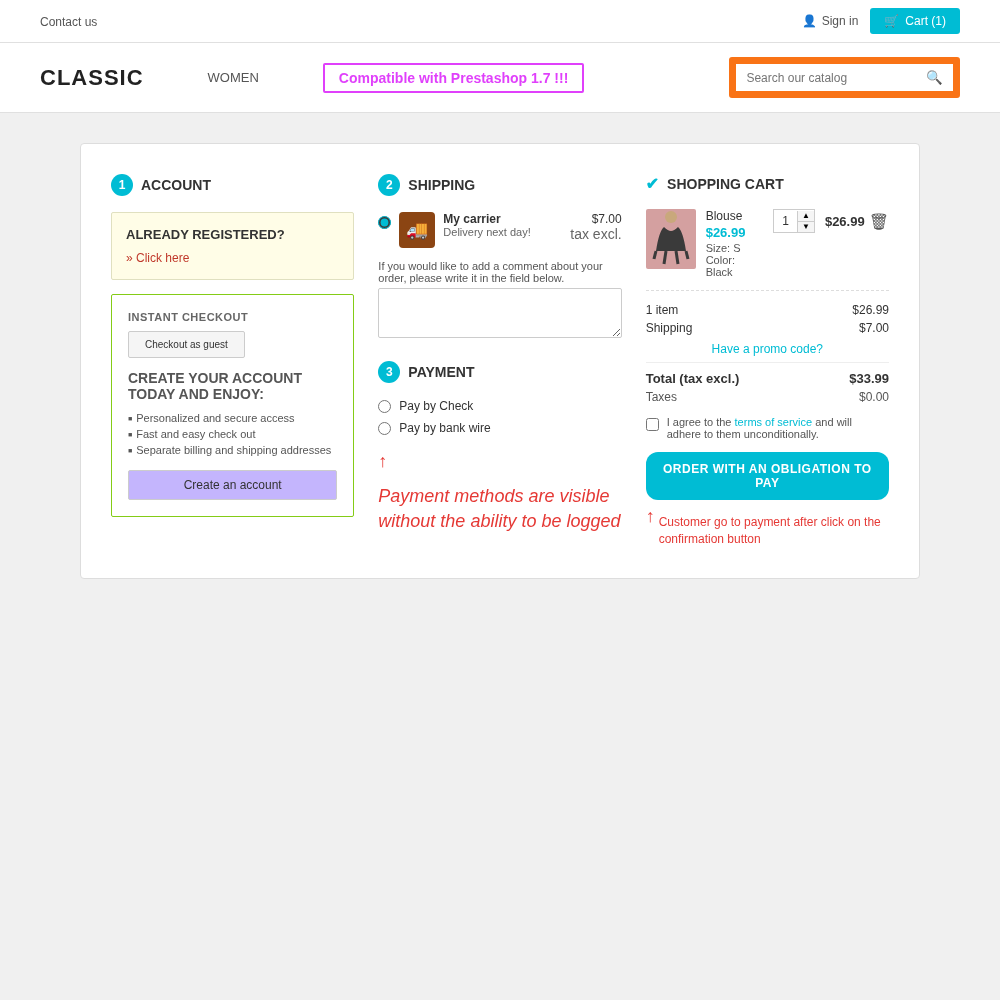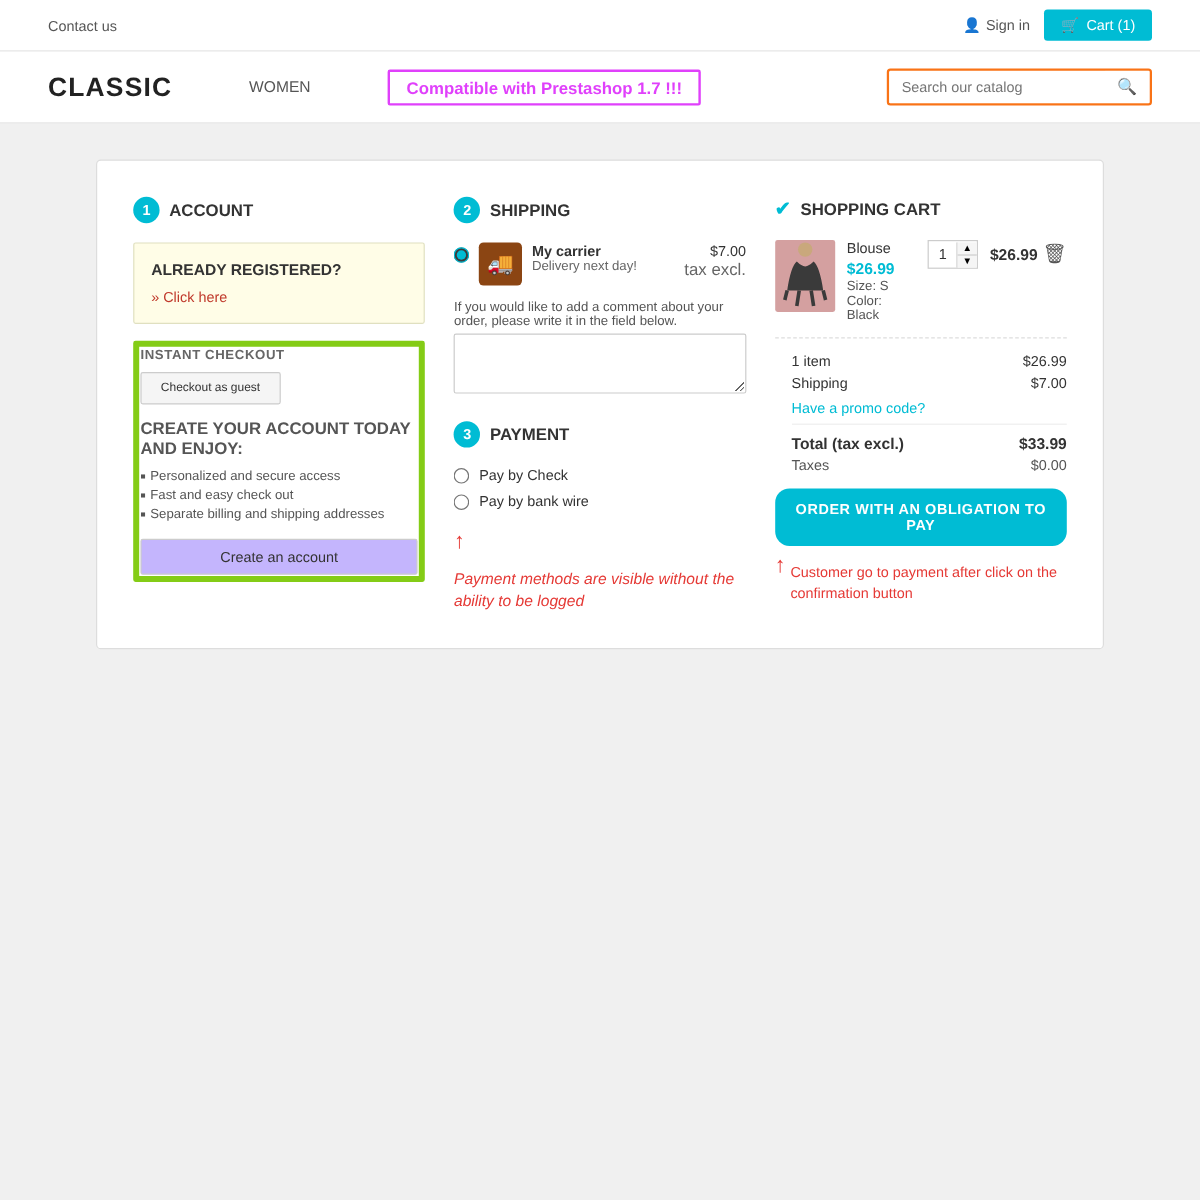--- a/index.html
+++ b/index.html
@@ -56,21 +56,21 @@
       padding: 5px 14px;
       font-size: 14px;
       font-weight: bold;
       border-radius: 2px;
       background: #fff;
     }
     .search-box {
       margin-left: auto;
       display: flex;
       align-items: center;
-      border: 2px solid #f97316;
+      border: 7px solid #f97316;
       border-radius: 3px;
       overflow: hidden;
     }
     .search-box input {
       border: none;
       outline: none;
       padding: 6px 10px;
       font-size: 12px;
       width: 180px;
       color: #999;
@@ -147,22 +147,22 @@
       color: #333;
       margin-bottom: 8px;
     }
     .already-registered a {
       color: #c0392b;
       font-size: 12px;
       text-decoration: none;
     }
 
     .instant-checkout {
-      border: 5px solid #84cc16;
-      padding: 1px;
+      border: 1px solid #84cc16;
+      padding: 16px;
       border-radius: 2px;
     }
     .instant-checkout-title {
       font-size: 11px;
       font-weight: bold;
       color: #666;
       text-transform: uppercase;
       margin-bottom: 8px;
       letter-spacing: 0.5px;
     }
@@ -258,21 +258,21 @@
       gap: 8px;
       margin-bottom: 8px;
       font-size: 12px;
     }
     .payment-option input[type="radio"] {
       accent-color: #555;
     }
 
     .payment-note {
       color: #e53935;
-      font-size: 13px;
+      font-size: 18px;
       font-style: italic;
       margin-top: 12px;
       line-height: 1.4;
     }
     .arrow-red {
       color: #e53935;
       font-size: 18px;
       display: block;
       margin-bottom: 2px;
     }
@@ -295,21 +295,21 @@
       overflow: hidden;
       flex-shrink: 0;
     }
     .cart-item-details { flex: 1; }
     .cart-item-name { font-size: 12px; color: #333; margin-bottom: 2px; }
     .cart-item-price { font-size: 13px; font-weight: bold; color: #00bcd4; margin-bottom: 2px; }
     .cart-item-attrs { font-size: 11px; color: #555; }
     .cart-item-subtotal { font-size: 13px; font-weight: bold; margin-left: 6px; }
     .cart-item-delete { color: #555; font-size: 16px; cursor: pointer; }
 
-    .cart-totals { margin-bottom: 12px; margin-left: 14px; }
+    .cart-totals { margin-bottom: 12px; }
     .cart-row {
       display: flex;
       justify-content: space-between;
       font-size: 12px;
       margin-bottom: 4px;
     }
     .promo-link { color: #00bcd4; font-size: 12px; text-decoration: none; cursor: pointer; }
 
     .cart-total-row {
       display: flex;
@@ -522,34 +522,40 @@
         
         <div class="cart-totals">
           <div class="cart-row">
             <span>1 item</span>
             <span>$26.99</span>
           </div>
           <div class="cart-row">
             <span>Shipping</span>
             <span>$7.00</span>
           </div>
-          <div style="margin:6px 0;">
+          <div style="margin:6px 0;text-align:center;">
             <a class="promo-link" href="#">Have a promo code?</a>
           </div>
           <div class="cart-total-row">
             <span>Total (tax excl.)</span>
             <span>$33.99</span>
           </div>
           <div class="cart-tax-row">
             <span>Taxes</span>
             <span>$0.00</span>
           </div>
         </div>
 
         
+        <div class="terms-row">
+          <input type="checkbox" style="">
+          <span>
+            <span>I agree to the </span><a class="terms-link" href="#">terms of service</a><span> and will adhere to them unconditionally.</span>
+          </span>
+        </div>
 
         
         <button class="order-btn">ORDER WITH AN OBLIGATION TO PAY</button>
 
         
         <div style="display:flex; align-items:flex-start; gap:4px; margin-top:6px;">
           <span style="color:#e53935; font-size:18px;">↑</span>
           <div class="confirmation-note">Customer go to payment after click on the confirmation button</div>
         </div>
       </div>

